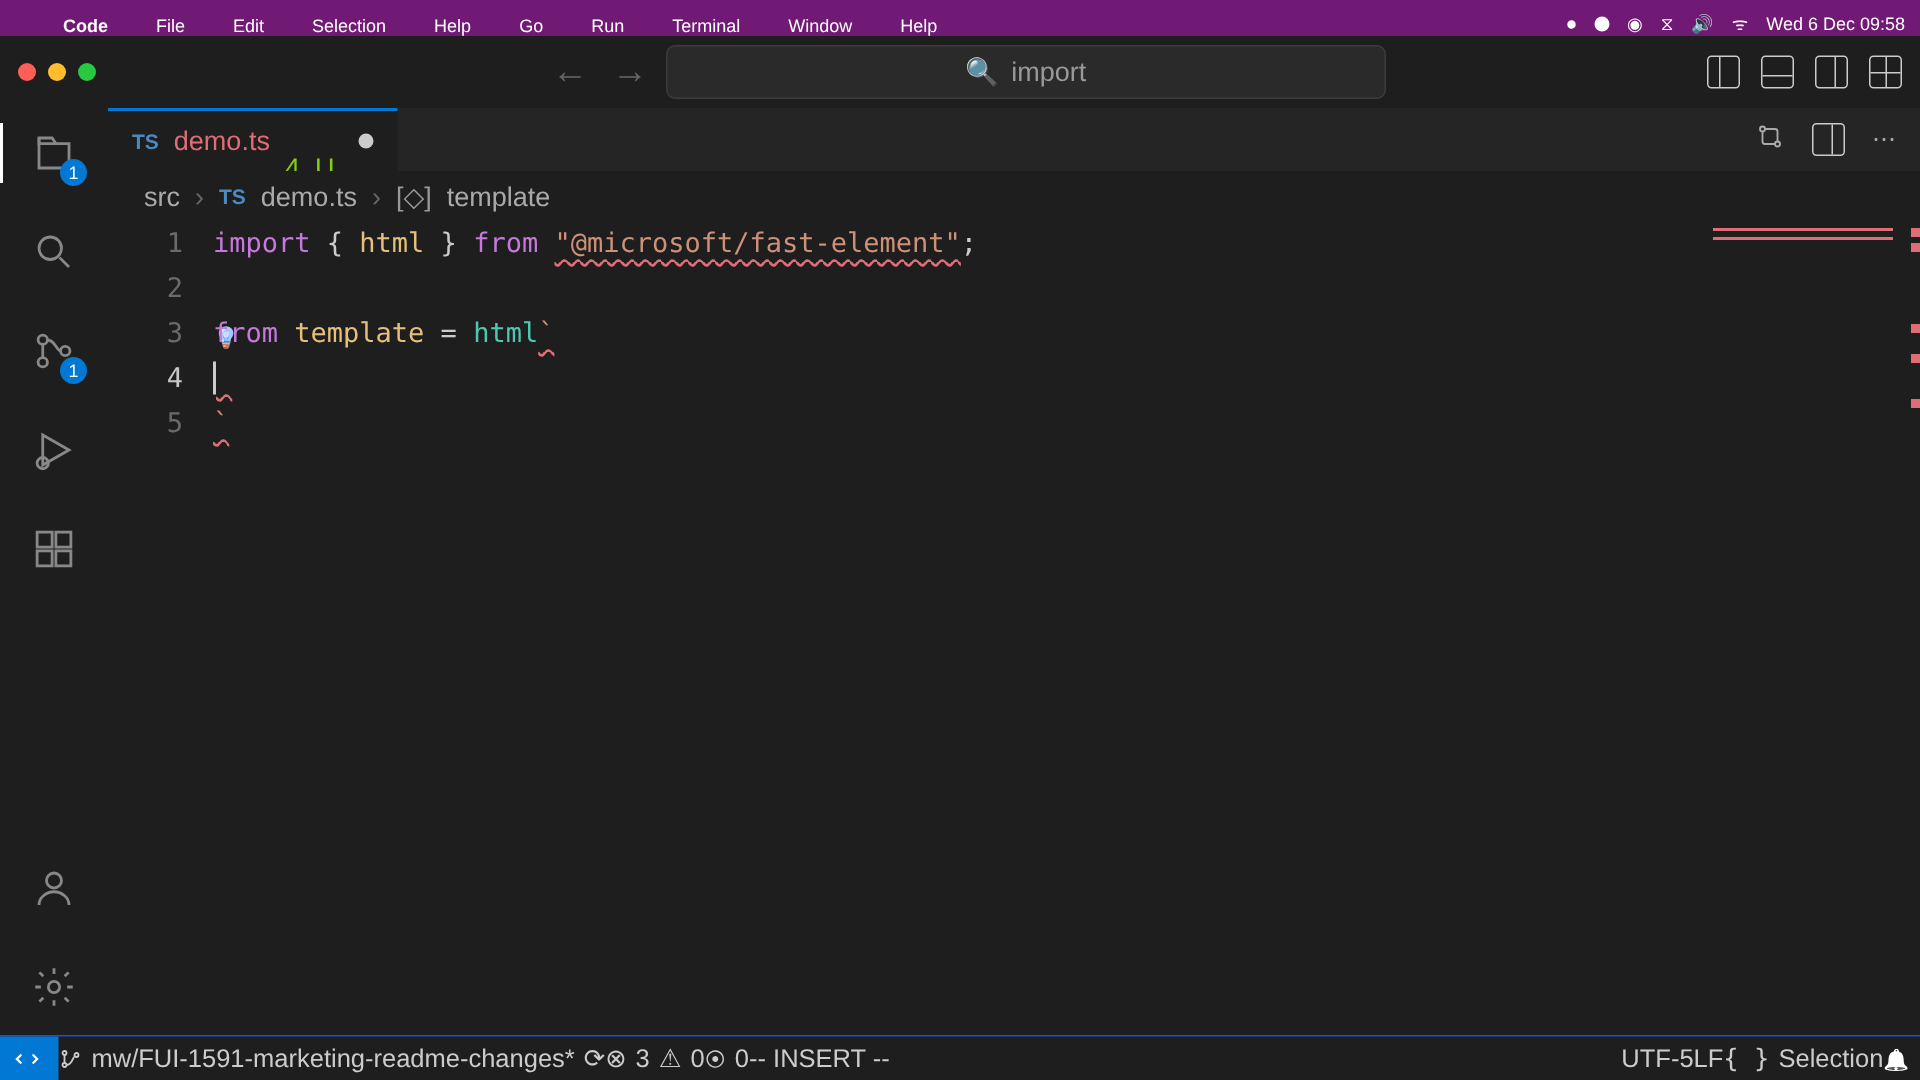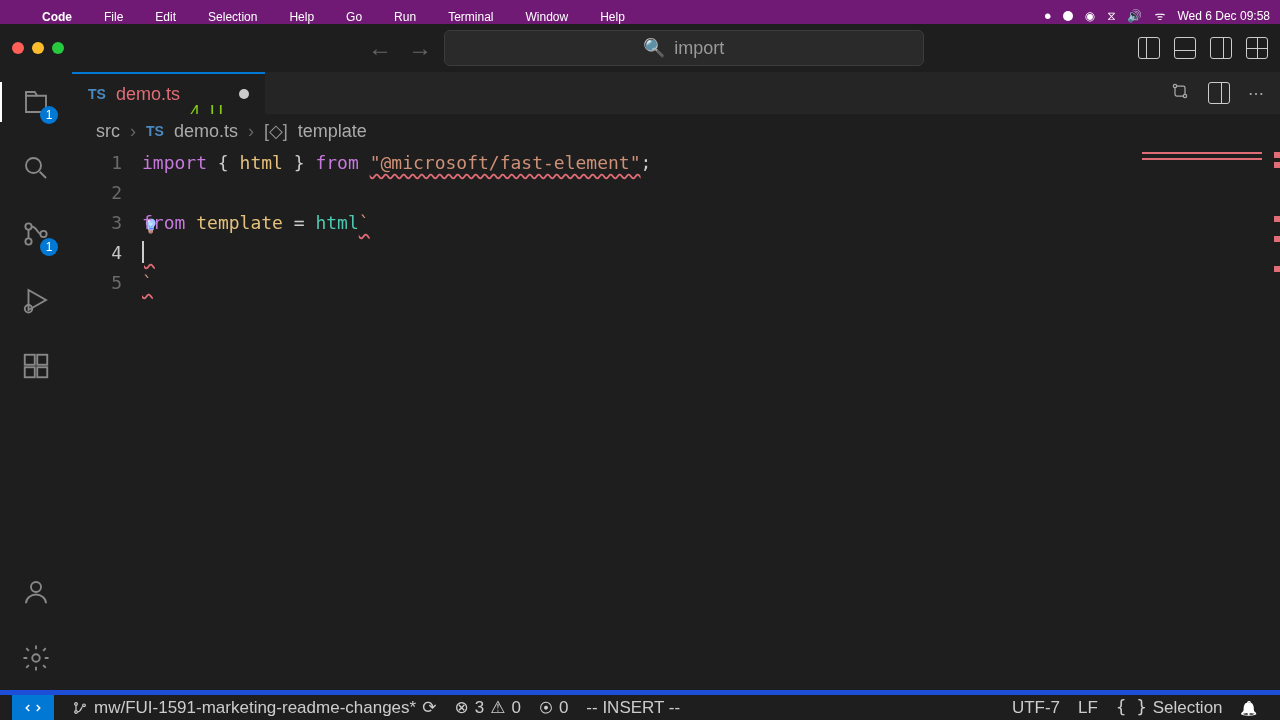--- a/index.html
+++ b/index.html
@@ -161,27 +161,26 @@
 
 
 .overview { position:absolute; right:0; top:0; width:18px; height:100%; }
 .ov-mark { position:absolute; right:0; width:6px; height:6px; background:#e06c75; }
 .ov-red-line { position:absolute; right:18px; width:120px; height:2px; background:#e06c75; }
 
 
 .statusbar {
   height: 30px;
   background: #1e1e1e;
-  border-top: 5px solid #1d4ed8;
+  border-top: 1px solid #1d4ed8;
   display: flex;
   align-items: center;
   font-size: 17px;
   color: #ccc;
-  gap: 18px;
-  padding: 0 22px;
+  padding: 0 7px;
 }
 .statusbar .remote { background: #0078d4; height:100%; width:42px; display:flex; align-items:center; justify-content:center; font-size:16px; margin:-0 0 0 -10px; }
 .statusbar .sep-flex { flex:1; }
 .statusbar .item { display:flex; align-items:center; gap:6px; }
 .err-icon::before { content:"⊗"; }
 .warn-icon::before { content:"⚠"; }
 .radio-icon::before { content:"⦿"; font-size:14px; }
 .braces::before { content:"{ }"; font-family: monospace; }
 .bell-icon::before { content:"🔔"; filter: grayscale(1) brightness(1.6); font-size:14px; }
 </style>
@@ -369,21 +368,21 @@
     <span>3</span>
     <span class="warn-icon"></span>
     <span>0</span>
   </div>
   <div class="item">
     <span class="radio-icon"></span>
     <span>0</span>
   </div>
   <div class="item">-- INSERT --</div>
   <div class="sep-flex"></div>
-  <div class="item">UTF-7</div>
+  <div class="item">UTF-5</div>
   <div class="item">LF</div>
   <div class="item">
     <span class="braces"></span>
     <span>Selection</span>
   </div>
   <div class="item">
       <span class="bell-icon"></span>
     </div>
 </div>
 

